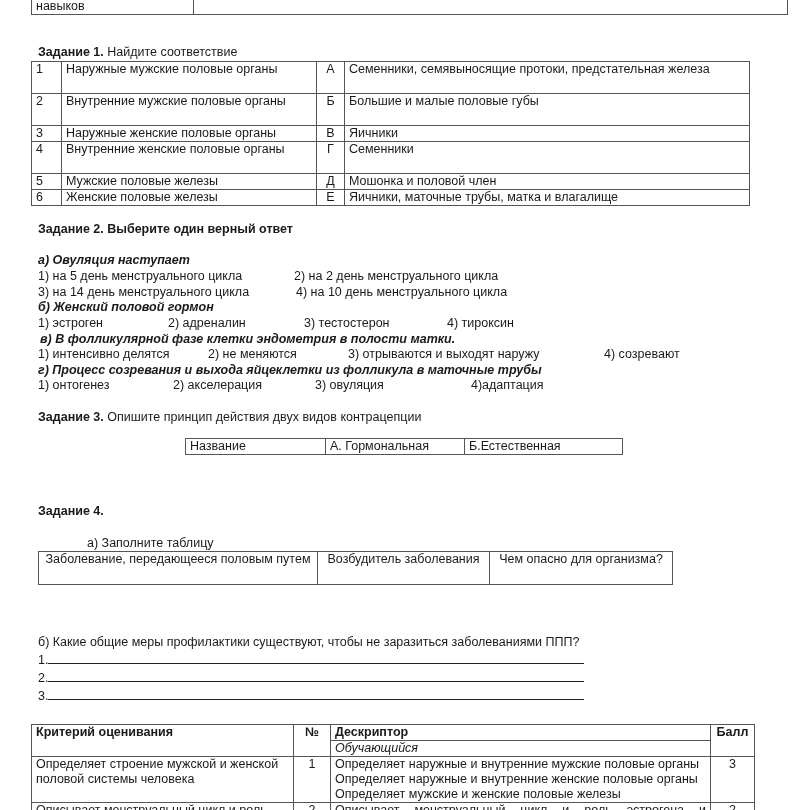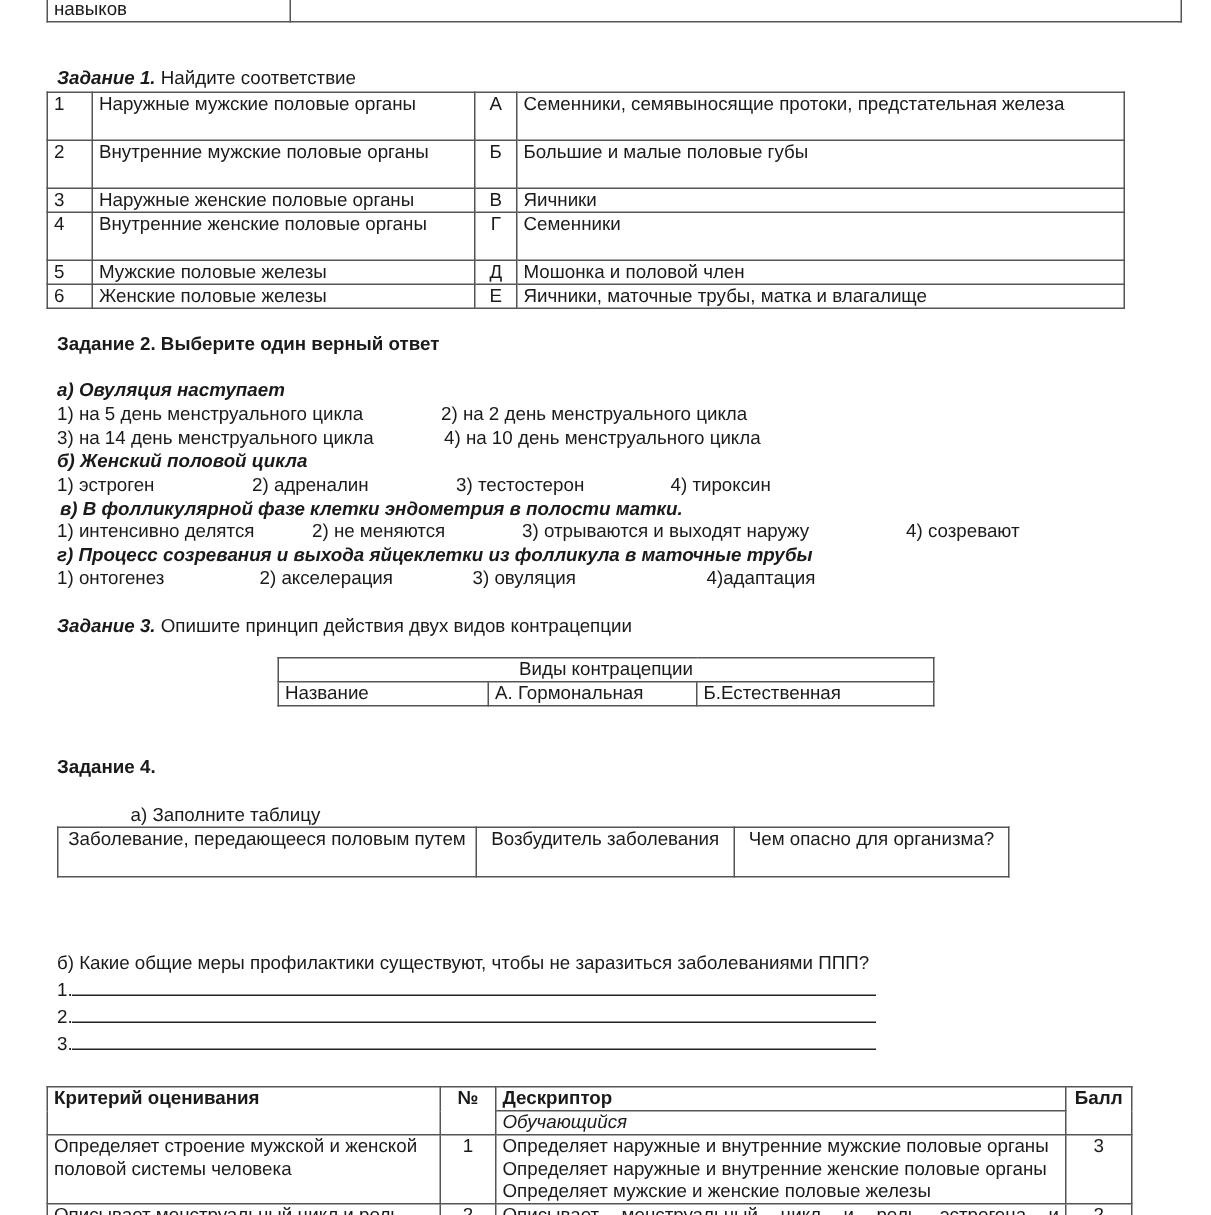--- a/index.html
+++ b/index.html
@@ -8,21 +8,21 @@
     font-family: "Liberation Sans", "DejaVu Sans", sans-serif;
     color: #1a1a1a; font-size: 12.5px; line-height: 15px;
   }
   .abs { position: absolute; }
   table { border-collapse: collapse; table-layout: fixed; }
   td { border: 1px solid #555; padding: 0 4px; vertical-align: top; font-size: 12.5px; line-height: 15px; }
   .b { font-weight: bold; }
   .bi { font-weight: bold; font-style: italic; }
   .center { text-align: center; }
   .heading { font-size: 12.5px; }
-  .heading .lbl { font-weight: bold; font-style: italic; }
+  .heading .lbl { font-weight: bold; }
   .opt { position: absolute; white-space: nowrap; }
   .line-row { position: absolute; left: 38px; white-space: nowrap; }
   .line-row .rule { display: inline-block; width: 536px; border-bottom: 1px solid #222; height: 11px; vertical-align: baseline; }
   .justify-cell { text-align: justify; text-align-last: justify; }
 </style>
 </head>
 <body>
 
 <table class="abs" style="left:31px; top:-4px; width:757px;">
   <colgroup>
@@ -88,21 +88,21 @@
   </table>
 
 <div class="abs b" style="left:38px; top:222px;">Задание 2. Выберите один верный ответ</div>
 
 <div class="abs bi" style="left:38px; top:253px;">а) Овуляция наступает</div>
 <div class="opt" style="left:38px; top:269px;">1) на 5 день менструального цикла</div>
 <div class="opt" style="left:294px; top:269px;">2) на 2 день менструального цикла</div>
 <div class="opt" style="left:38px; top:285px;">3) на 14 день менструального цикла</div>
 <div class="opt" style="left:296px; top:285px;">4) на 10 день менструального цикла</div>
 
-<div class="abs bi" style="left:38px; top:300px;">б) Женский половой цикла</div>
+<div class="abs bi" style="left:38px; top:300px;">б) Женский половой гормон</div>
 <div class="opt" style="left:38px; top:316px;">1) эстроген</div>
 <div class="opt" style="left:168px; top:316px;">2) адреналин</div>
 <div class="opt" style="left:304px; top:316px;">3) тестостерон</div>
 <div class="opt" style="left:447px; top:316px;">4) тироксин</div>
 
 <div class="abs bi" style="left:40px; top:332px;">в) В фолликулярной фазе клетки эндометрия в полости матки.</div>
 <div class="opt" style="left:38px; top:347px;">1) интенсивно делятся</div>
 <div class="opt" style="left:208px; top:347px;">2) не меняются</div>
 <div class="opt" style="left:348px; top:347px;">3) отрываются и выходят наружу</div>
 <div class="opt" style="left:604px; top:347px;">4) созревают</div>
@@ -116,23 +116,20 @@
 <div class="abs heading" style="left:38px; top:410px;">
   <span class="lbl">Задание 3.</span><span> Опишите принцип действия двух видов контрацепции</span>
 </div>
 <table class="abs" style="left:185px; top:438px; width:438px;">
   <colgroup>
       <col style="width:140px">
       <col style="width:139px">
       <col>
     </colgroup>
   <tbody>
-      <tr style="height:16px">
-    <td colspan="3" class="center">Виды контрацепции</td>
-  </tr>
   <tr style="height:16px">
     <td>Название</td>
     <td>А. Гормональная</td>
     <td>Б.Естественная</td>
   </tr>
 </tbody>
   </table>
 
 <div class="abs b" style="left:38px; top:504px;text-align:center;">Задание 4.</div>
 <div class="abs" style="left:87px; top:536px;">а) Заполните таблицу</div>

